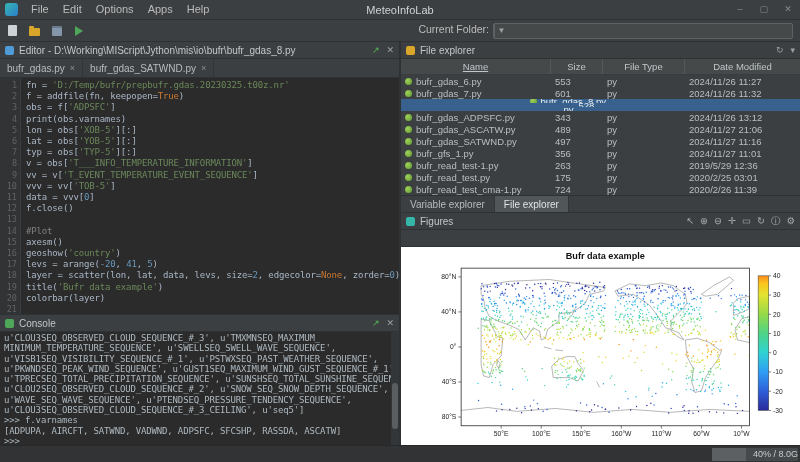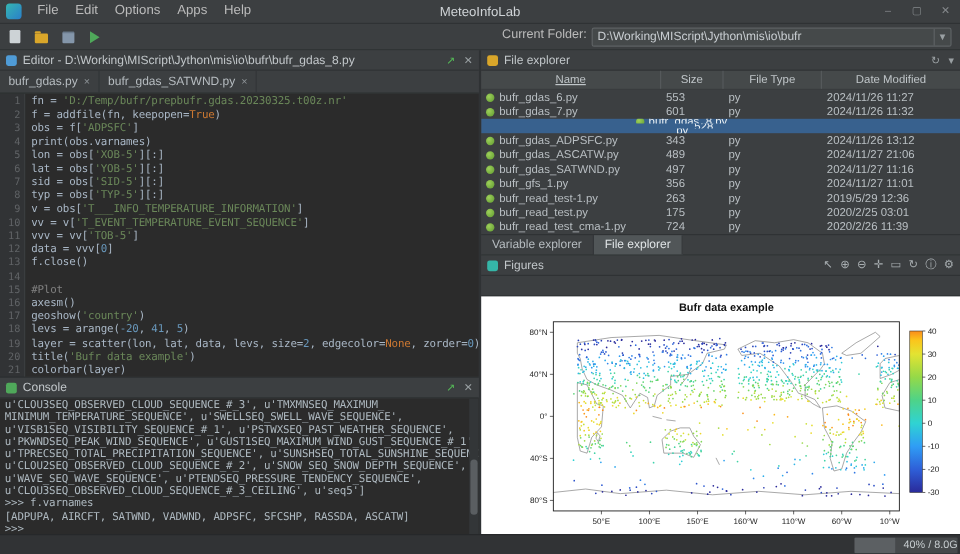--- a/index.html
+++ b/index.html
@@ -144,21 +144,20 @@
       <div class="tb-icon">
         <div class="shape-save"></div>
       </div>
       <div class="tb-icon">
         <div class="shape-run-script"></div>
       </div>
     </div>
   <div class="cf-area">
     <span class="cf-label">Current Folder:</span>
     <div class="cf-combo">
-      <span class="cf-value">D:\Working\MIScript\Jython\mis\io\bufr</span>
       <span class="cf-arrow">▼</span>
     </div>
   </div>
 </div>
 
 <div class="main">
 
   <div class="left-col">
     <div class="panel-header">
       <span class="ph-icon editor"></span>
@@ -206,21 +205,20 @@
           <div class="ln">20</div>
           <div class="ln">21</div>
         </div>
       <div class="code-lines" id="code-lines">
           <div class="cl"><span>fn = </span><span class="tok-str">'D:/Temp/bufr/prepbufr.gdas.20230325.t00z.nr'</span></div>
           <div class="cl"><span>f = addfile(fn, keepopen=</span><span class="tok-kw">True</span><span>)</span></div>
           <div class="cl"><span>obs = f[</span><span class="tok-str">'ADPSFC'</span><span>]</span></div>
           <div class="cl"><span>print(obs.varnames)</span></div>
           <div class="cl"><span>lon = obs[</span><span class="tok-str">'XOB-5'</span><span>][:]</span></div>
           <div class="cl"><span>lat = obs[</span><span class="tok-str">'YOB-5'</span><span>][:]</span></div>
-          <div class="cl"><span>sid = obs[</span><span class="tok-str">'SID-5'</span><span>][:]</span></div>
           <div class="cl"><span>typ = obs[</span><span class="tok-str">'TYP-5'</span><span>][:]</span></div>
           <div class="cl"><span>v = obs[</span><span class="tok-str">'T___INFO_TEMPERATURE_INFORMATION'</span><span>]</span></div>
           <div class="cl"><span>vv = v[</span><span class="tok-str">'T_EVENT_TEMPERATURE_EVENT_SEQUENCE'</span><span>]</span></div>
           <div class="cl"><span>vvv = vv[</span><span class="tok-str">'TOB-5'</span><span>]</span></div>
           <div class="cl"><span>data = vvv[</span><span class="tok-num">0</span><span>]</span></div>
           <div class="cl"><span>f.close()</span></div>
           <div class="cl">&nbsp;</div>
           <div class="cl"><span class="tok-com">#Plot</span></div>
           <div class="cl"><span>axesm()</span></div>
           <div class="cl"><span>geoshow(</span><span class="tok-str">'country'</span><span>)</span></div>

